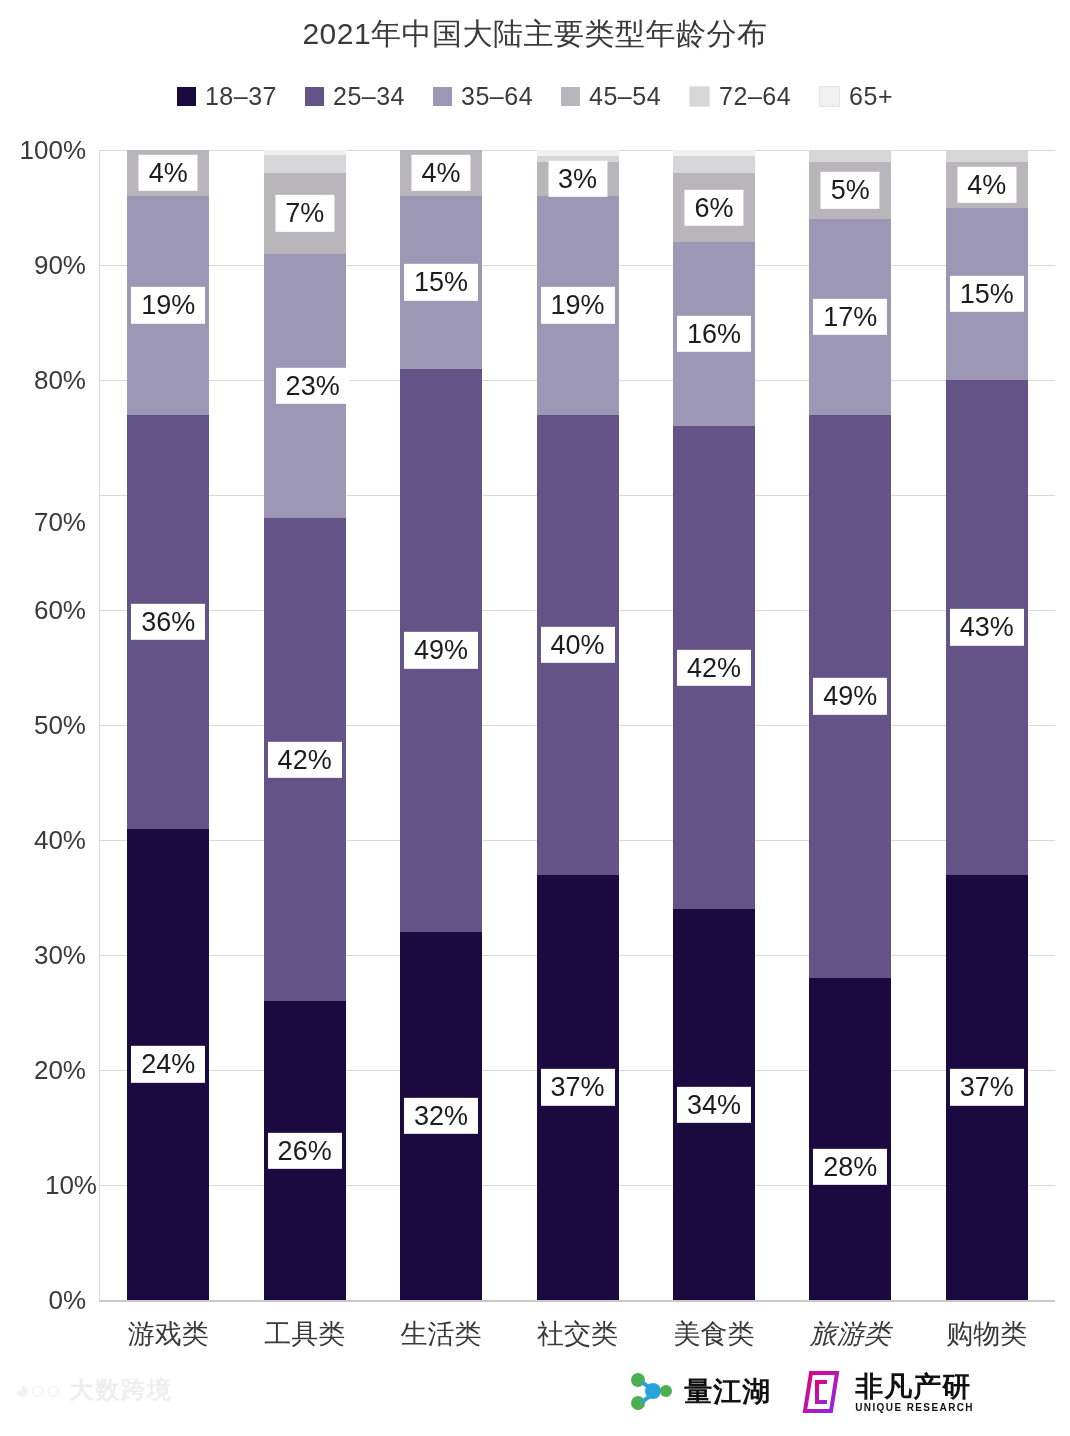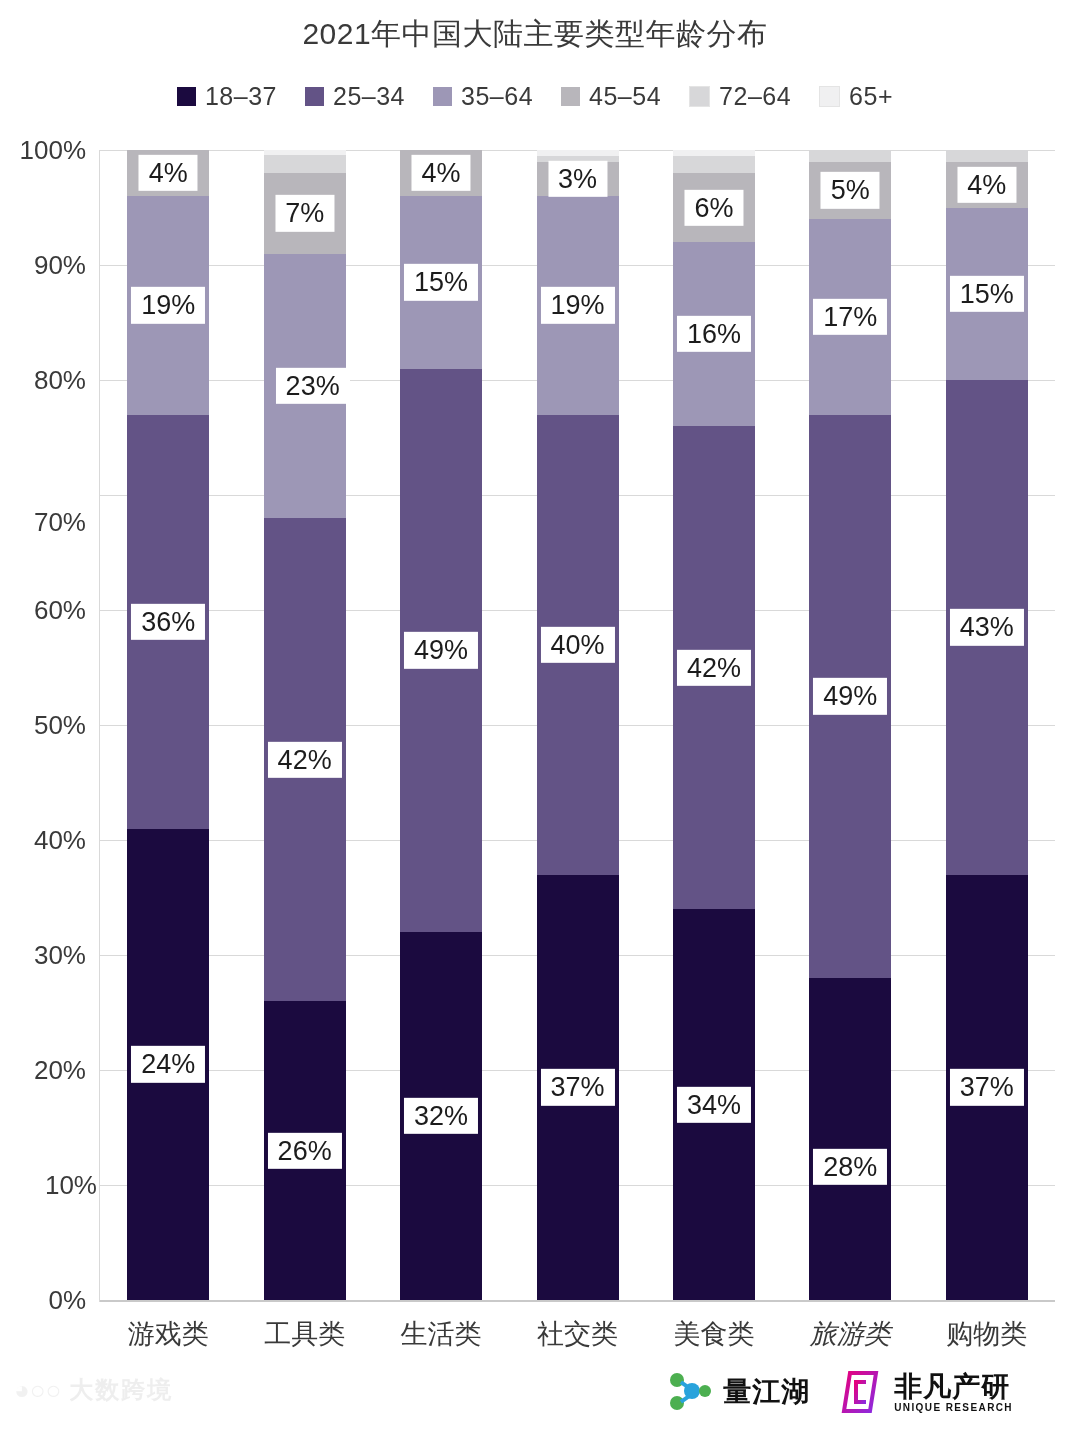--- a/index.html
+++ b/index.html
@@ -44,21 +44,21 @@
   .dlabel{
     position:absolute;left:50%;transform:translate(-50%,-50%);
     background:#ffffff;color:#1c1c1c;font-size:27px;
     padding:4px 10px;white-space:nowrap;line-height:1.05;
   }
   .catlabel{
     position:absolute;top:1316px;width:140px;text-align:center;
     font-size:27px;color:#3a3a3a;transform:translateX(-50%);
   }
   
-  .footer{position:absolute;left:0;top:1368px;width:988px;height:60px;padding-left:39px;}
+  .footer{position:absolute;left:0;top:1368px;width:988px;height:60px;}
   .wm-left{
     position:absolute;left:14px;top:6px;display:flex;align-items:center;
     opacity:.35;
   }
   .wm-left .wm-text{font-size:24px;color:#cfcfcf;font-weight:700;letter-spacing:2px;}
   .wm-left .wm-mark{margin-right:8px;color:#d8d8d8;font-size:26px;font-weight:700;}
   .brands{position:absolute;right:14px;top:2px;display:flex;align-items:center;gap:26px;}
   .brand{display:flex;align-items:center;gap:10px;}
   .brand-name{font-size:28px;font-weight:700;color:#111;letter-spacing:1px;}
   .brand-sub{font-size:10px;font-weight:700;color:#111;letter-spacing:1.4px;}

